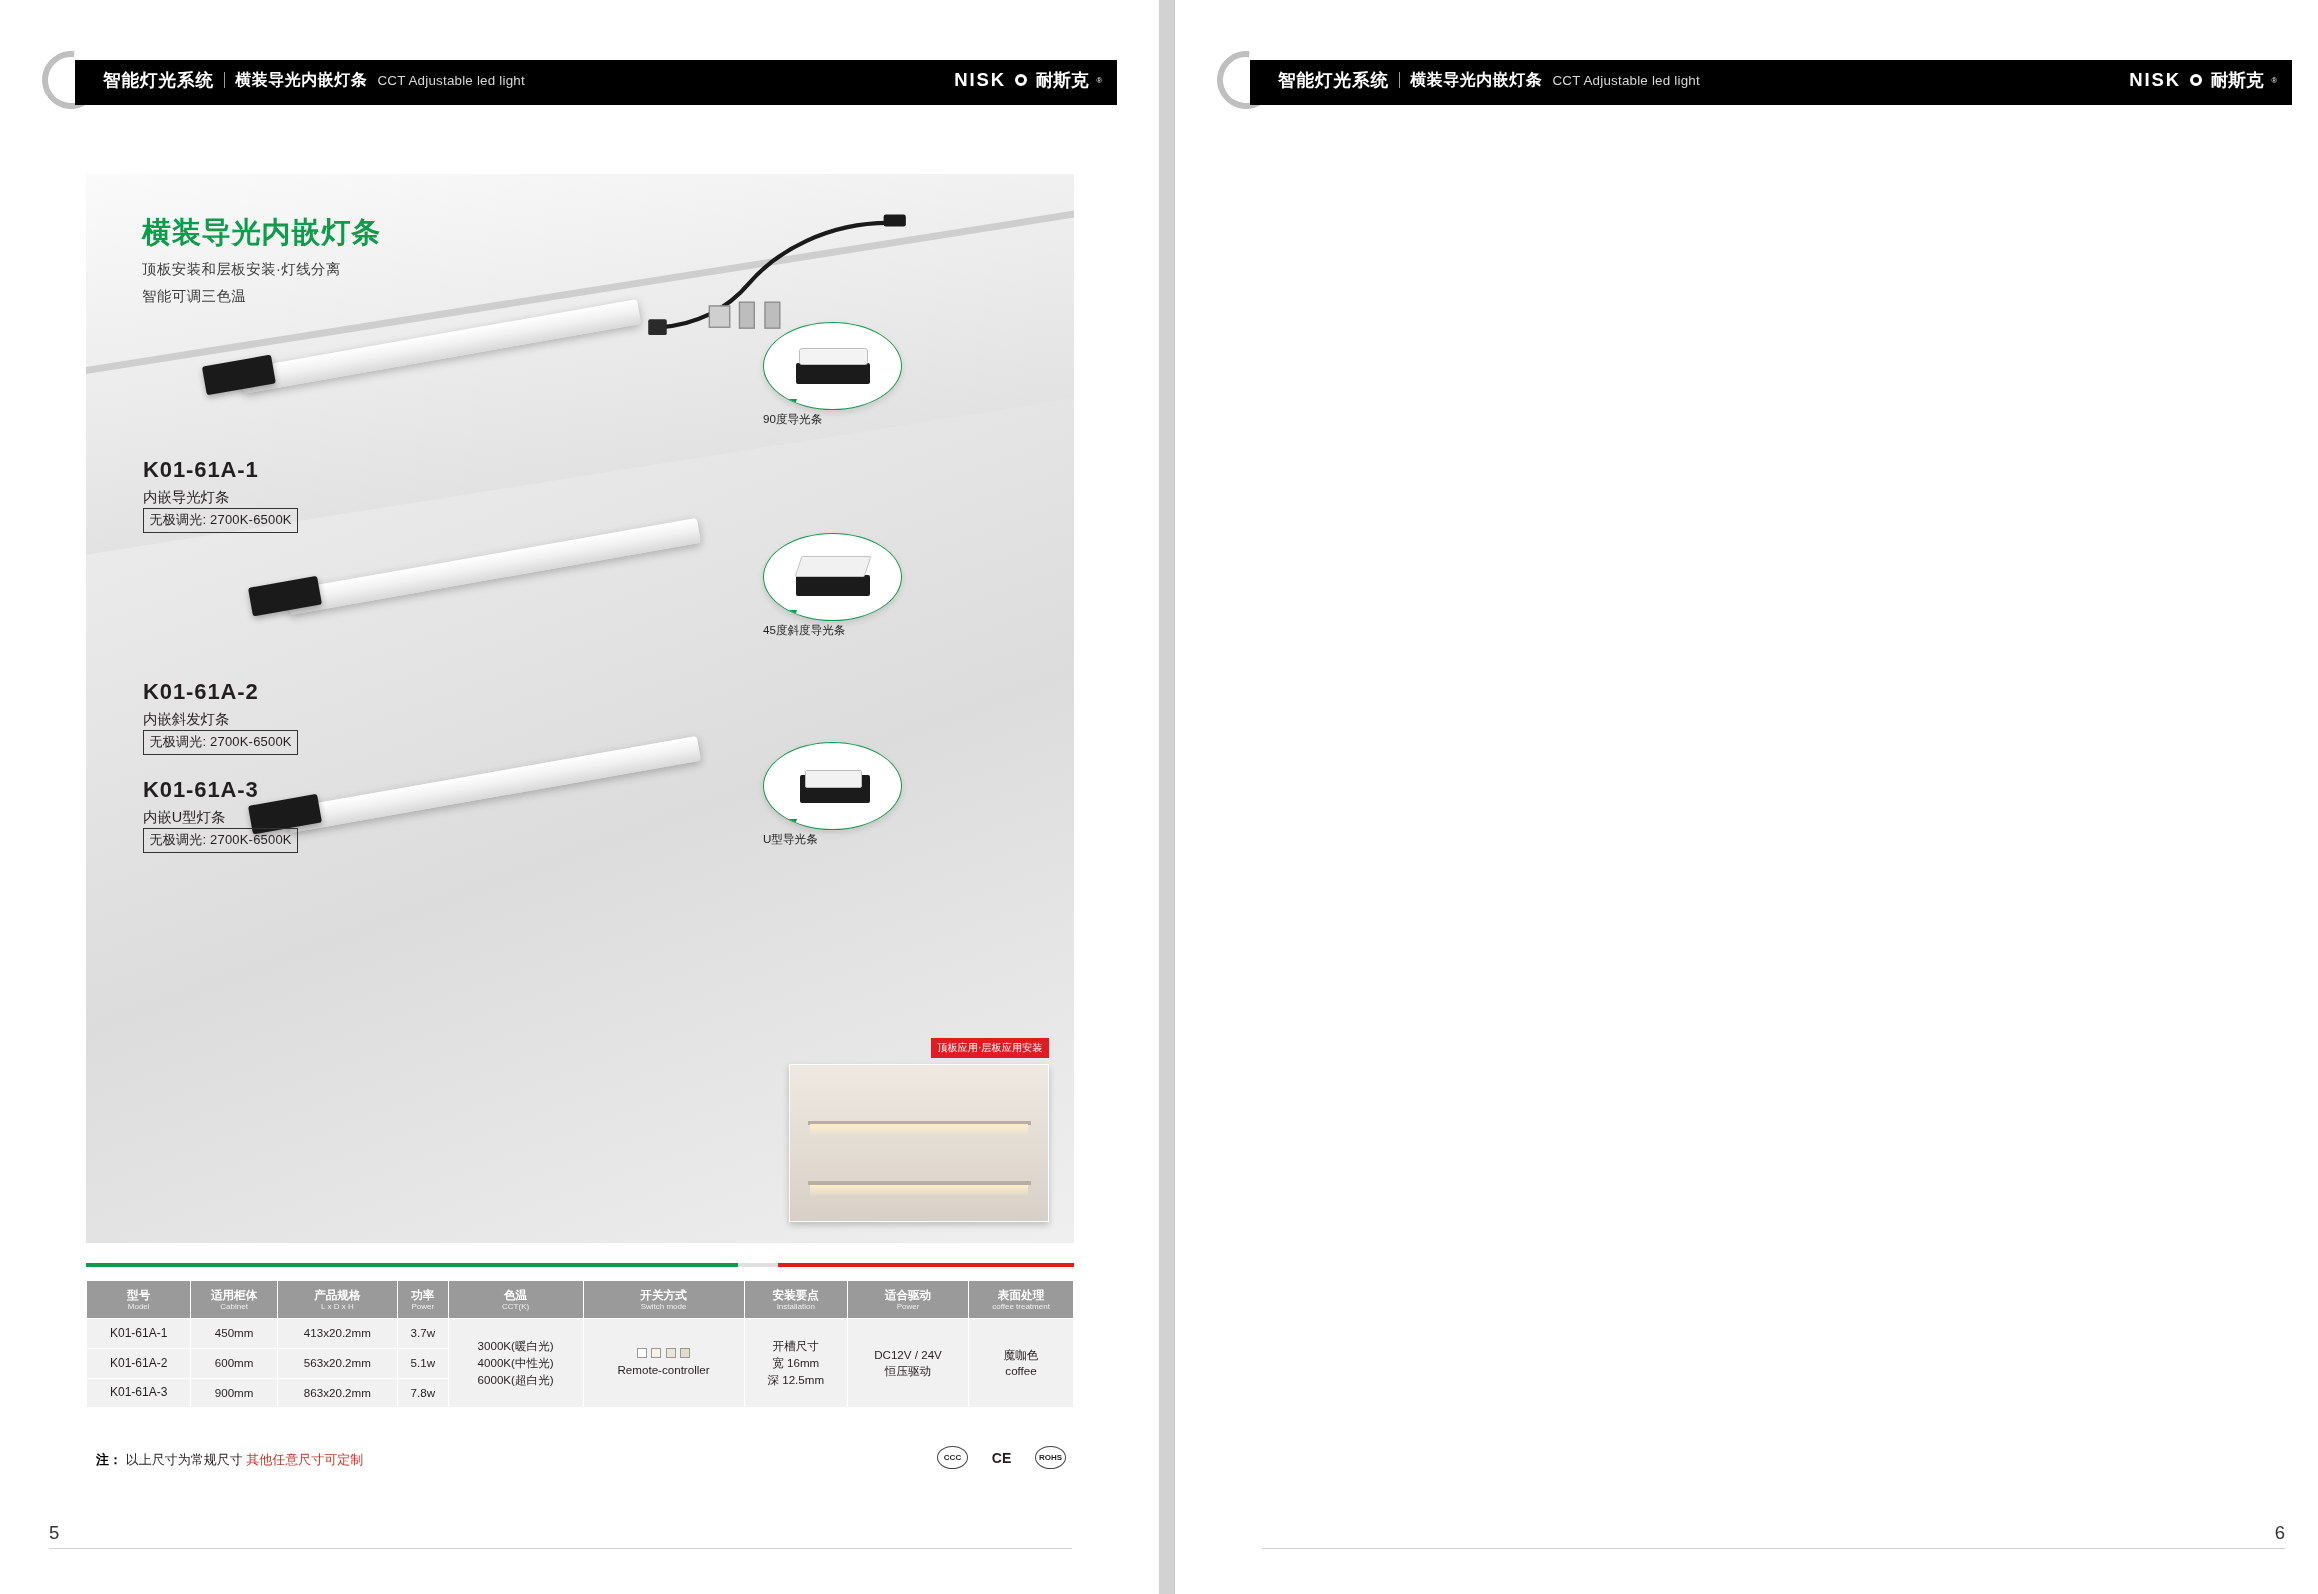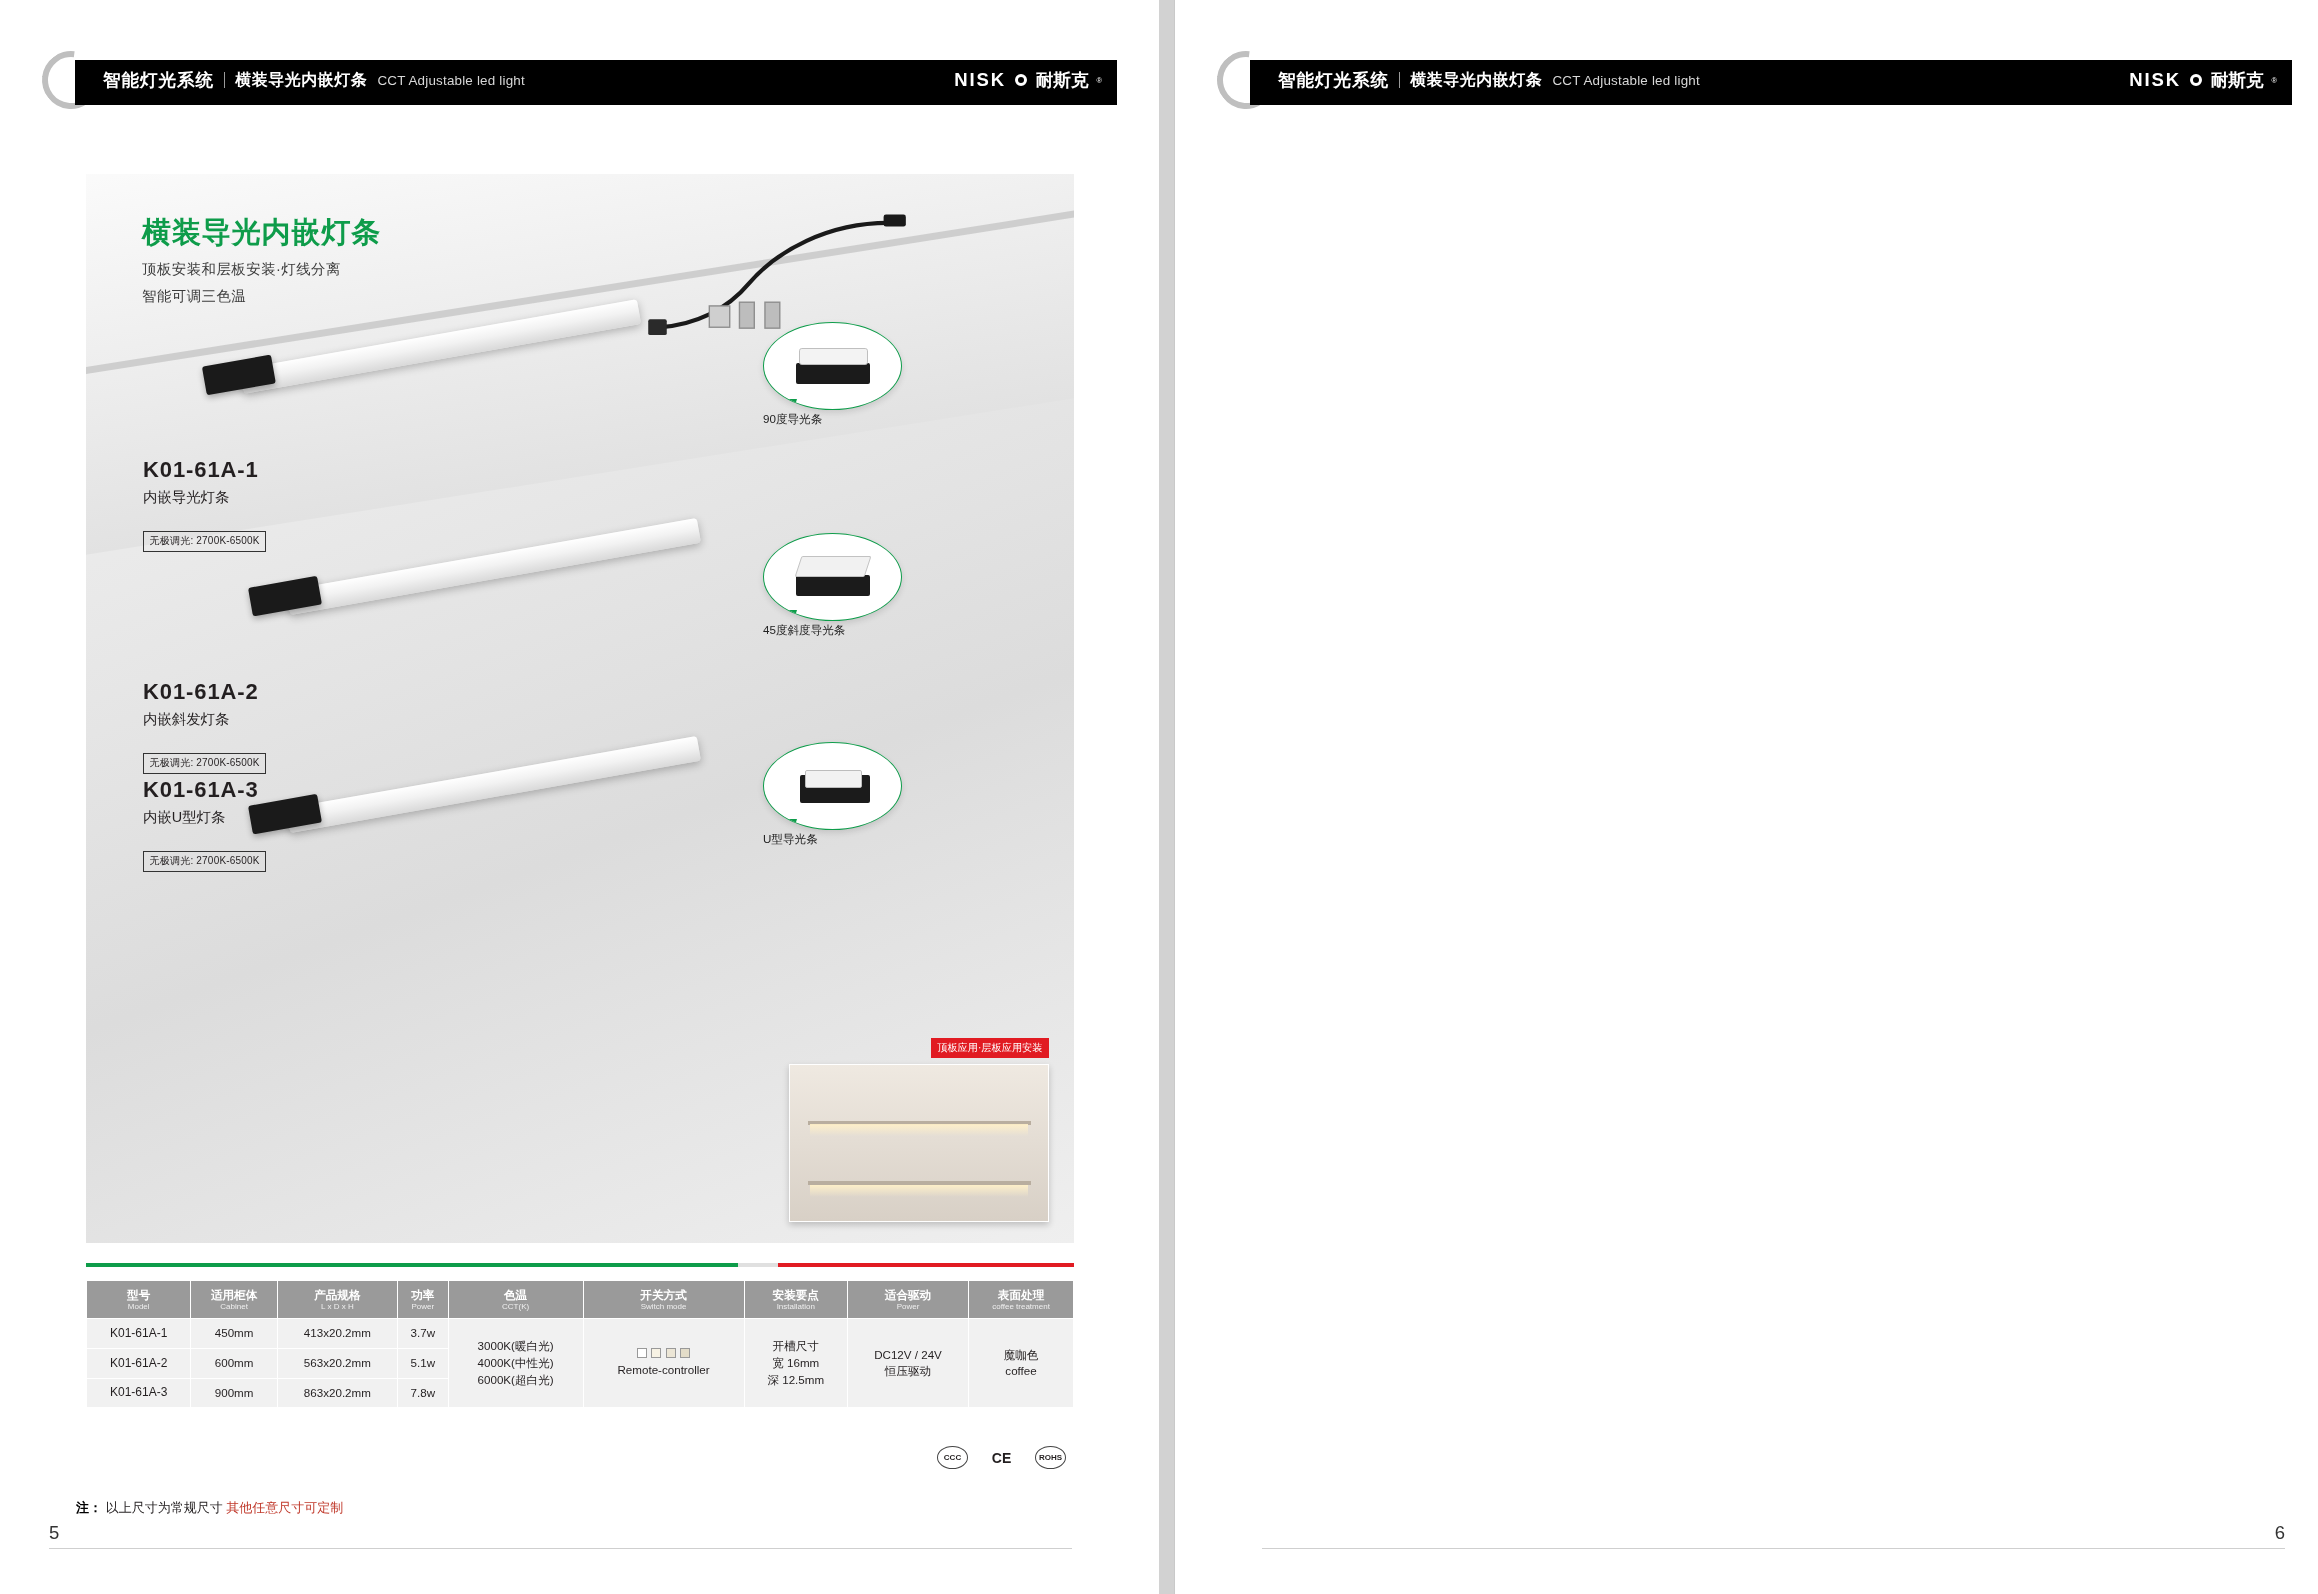--- a/index.html
+++ b/index.html
@@ -77,22 +77,22 @@
   .hero-title {
     position:absolute; left:56px; top:39px; z-index:5;
   }
   .hero-title h1 { margin:0; font-size:29px; color:#0e9c4a; font-weight:bold; letter-spacing:0.9px; }
   .hero-title p { margin:7.4px 0 0; font-size:14.4px; color:#3a3a3a; letter-spacing:0.5px; }
 
   .prodblock { position:absolute; z-index:6; }
   .prodblock .code { font-size:22px; font-weight:bold; letter-spacing:0.9px; }
   .prodblock .name { font-size:14.4px; margin-top:4.6px; }
   .prodblock .cct {
-    display:inline-block; margin-top:24px; padding:2.8px 5.6px;
-    border:0.9px solid #333; font-size:10px; letter-spacing:0.2px;
+    display:inline-block; margin-top:1px; padding:2.8px 5.6px;
+    border:0.9px solid #333; font-size:13px; letter-spacing:0.2px;
   }
 
   
   .ledbar { position:absolute; z-index:4; }
   .ledbar .body {
     position:absolute; left:0; top:0; width:100%; height:100%;
     background:linear-gradient(180deg,#ffffff 0%,#f2f2f2 45%,#d9d9d9 100%);
     border-radius:3.2px;
     box-shadow:0 2.8px 8.3px rgba(0,0,0,.25);
   }
@@ -151,21 +151,21 @@
   }
   table.spec th .en { display:block; font-size:8px; font-weight:normal; color:#efefef; }
   table.spec td {
     background:#f1f1f1; padding:5.6px 2.8px; border:0.9px solid #fff; text-align:center;
     line-height:1.45;
   }
   table.spec td.model { font-size:12px; }
   .swatches { display:flex; gap:4.2px; justify-content:center; margin-bottom:3.7px; }
   .swatches i { width:10.2px; height:10.2px; display:block; border:0.5px solid #999; }
 
-  .note { position:absolute; left:76px; top:1451px; font-size:13px;margin-top:48px; }
+  .note { position:absolute; left:96px; top:1451px; font-size:13px; }
   .note b { color:#000; }
   .certs { position:absolute; right:93px; top:1446px; display:flex; gap:12px; align-items:center; }
   .cert { width:31px; height:23px; border-radius:50%; border:1.4px solid #444; display:flex; align-items:center; justify-content:center; font-size:8px; font-weight:bold; }
   .cert.wide { width:43px; border-radius:2.8px; border:none; font-size:14px; }
 
   .lbl { position:absolute; font-size:11px; line-height:1.5; }
 </style>
 </head>
 <body>
 

